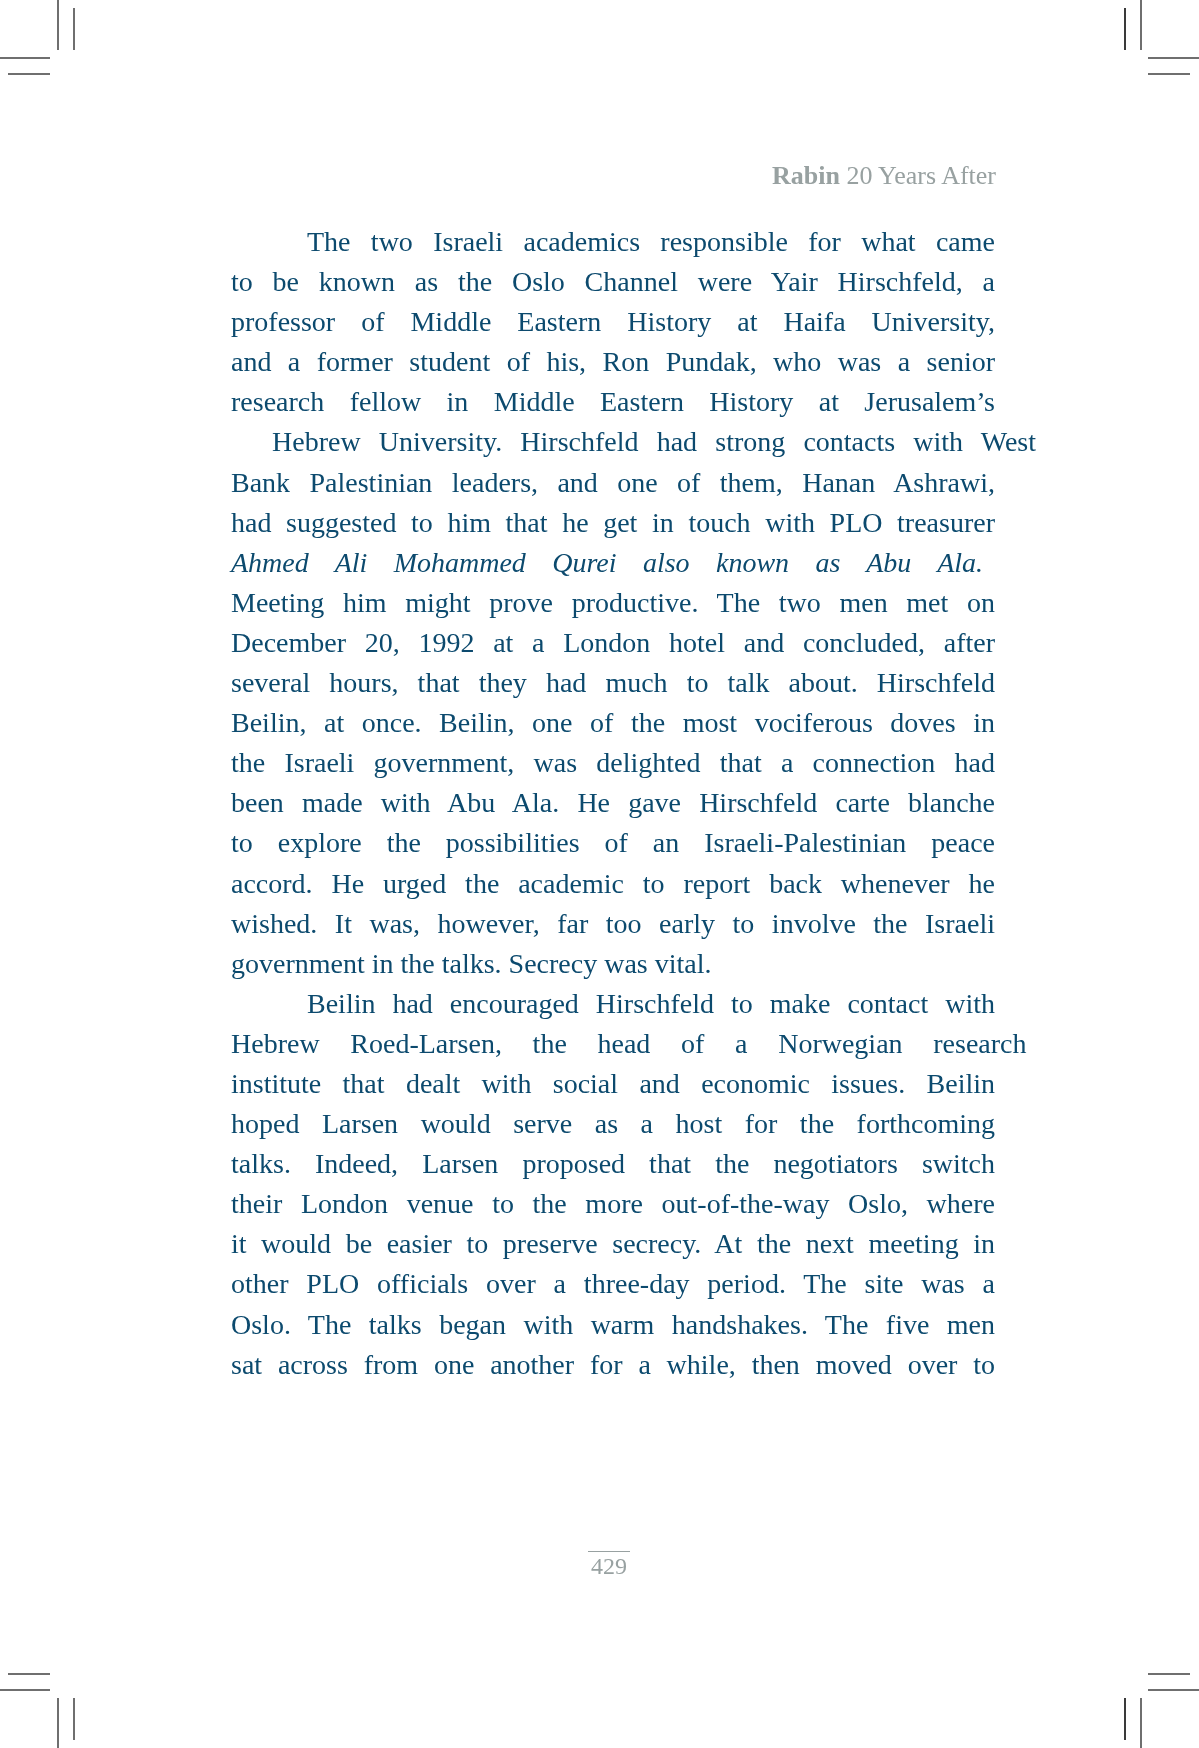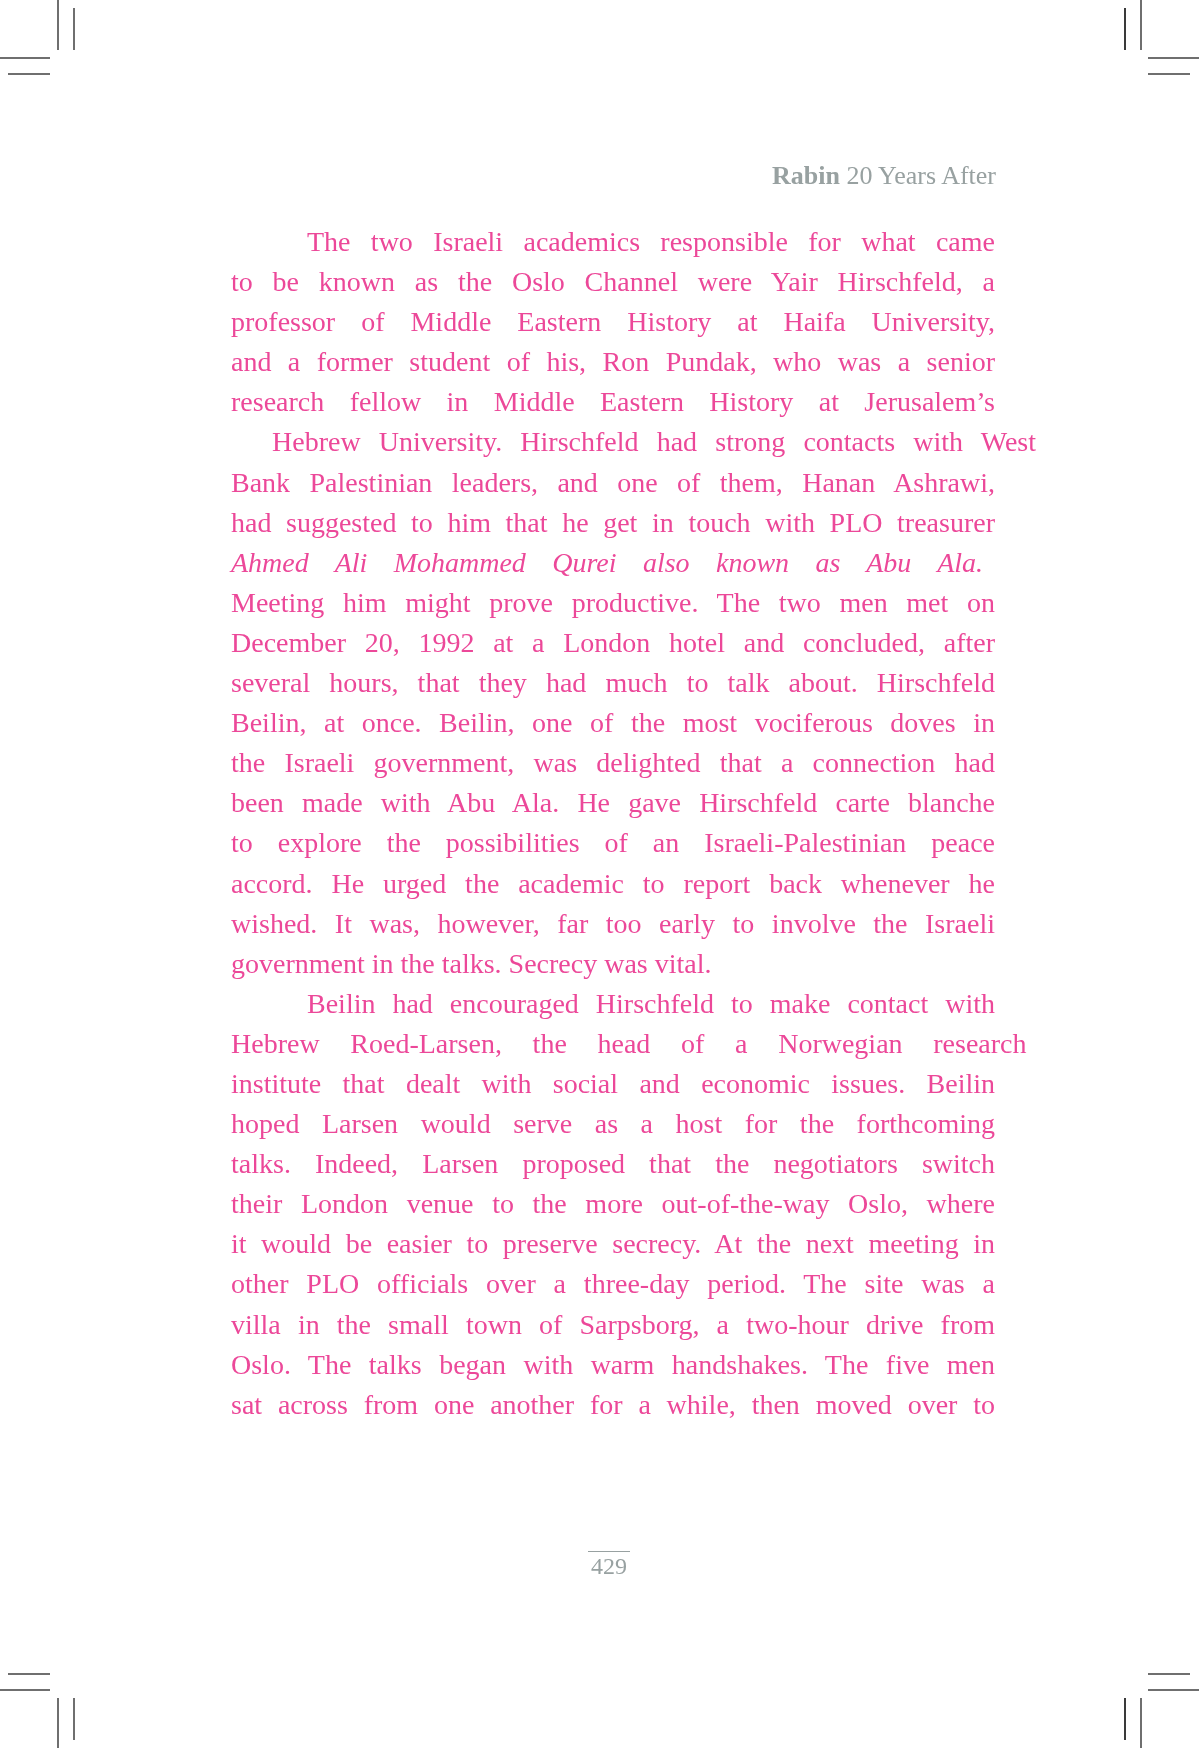--- a/index.html
+++ b/index.html
@@ -11,21 +11,21 @@
   .crop.dark { background: #3a3a3a; }
   .running-head {
     position: absolute; right: 203px; top: 163px;
     font-family: "Liberation Serif", serif; font-size: 26px;
     color: #98a1a1; white-space: nowrap; line-height: 1;
   }
   .running-head b { font-weight: bold; }
   .text-block {
     position: absolute; left: 231px; top: 222px; width: 764px;
     font-family: "Liberation Serif", serif; font-size: 28px;
-    line-height: 40.1px; color: #ec4899;
+    line-height: 40.1px; color: #0c4a6e;
   }
   .text-block .line {
     display: block; text-align: justify; text-align-last: justify;
     white-space: nowrap; height: 40.1px; overflow: visible;
     transform-origin: left top;
   }
   .text-block .line.last { text-align-last: left; }
   .text-block .line.indent { text-indent: 38px; }
   .folio-rule {
     position: absolute; left: 588px; top: 1551px; width: 42px; height: 1px;
@@ -84,19 +84,18 @@
     <div class="line" style="text-align: left; text-align-last: left;"><span style="display: inline-block; white-space: nowrap; word-spacing: 10.5px;">wished. It was, however, far too early to involve the Israeli</span></div>
     <div class="line last" style="text-align: left; text-align-last: left;"><span style="display: inline-block; white-space: nowrap;">government in the talks. Secrecy was vital.</span></div>
     <div class="line indent" style="text-align: left; text-align-last: left;"><span style="display: inline-block; white-space: nowrap; word-spacing: 9.98214px;">Beilin had encouraged Hirschfeld to make contact with</span></div>
     <div class="line" style="text-align: left; text-align-last: left;"><span style="display: inline-block; white-space: nowrap; word-spacing: 23.6875px;">Hebrew Roed-Larsen, the head of a Norwegian research</span></div>
     <div class="line" style="text-align: left; text-align-last: left;"><span style="display: inline-block; white-space: nowrap; word-spacing: 14.334px;">institute that dealt with social and economic issues. Beilin</span></div>
     <div class="line" style="text-align: left; text-align-last: left;"><span style="display: inline-block; white-space: nowrap; word-spacing: 15.5122px;">hoped Larsen would serve as a host for the forthcoming</span></div>
     <div class="line" style="text-align: left; text-align-last: left;"><span style="display: inline-block; white-space: nowrap; word-spacing: 17.0558px;">talks. Indeed, Larsen proposed that the negotiators switch</span></div>
     <div class="line" style="text-align: left; text-align-last: left;"><span style="display: inline-block; white-space: nowrap; word-spacing: 11.623px;">their London venue to the more out-of-the-way Oslo, where</span></div>
     <div class="line" style="text-align: left; text-align-last: left;"><span style="display: inline-block; white-space: nowrap; word-spacing: 7.55966px;">it would be easier to preserve secrecy. At the next meeting in</span></div>
     <div class="line" style="text-align: left; text-align-last: left;"><span style="display: inline-block; white-space: nowrap; word-spacing: 10.8031px;">other PLO officials over a three-day period. The site was a</span></div>
-    <div class="line" style="text-align: left; text-align-last: left;"><span style="display: inline-block; white-space: nowrap; word-spacing: 10.1188px;">villa in the small town of Sarpsborg, a two-hour drive from</span></div>
     <div class="line" style="text-align: left; text-align-last: left;"><span style="display: inline-block; white-space: nowrap; word-spacing: 10.441px;">Oslo. The talks began with warm handshakes. The five men</span></div>
     <div class="line" style="text-align: left; text-align-last: left;"><span style="display: inline-block; white-space: nowrap; word-spacing: 8.80682px;">sat across from one another for a while, then moved over to</span></div>
   </div>
 
 <div class="folio-rule"></div>
 <div class="folio">429</div>
 
 </body></html>

